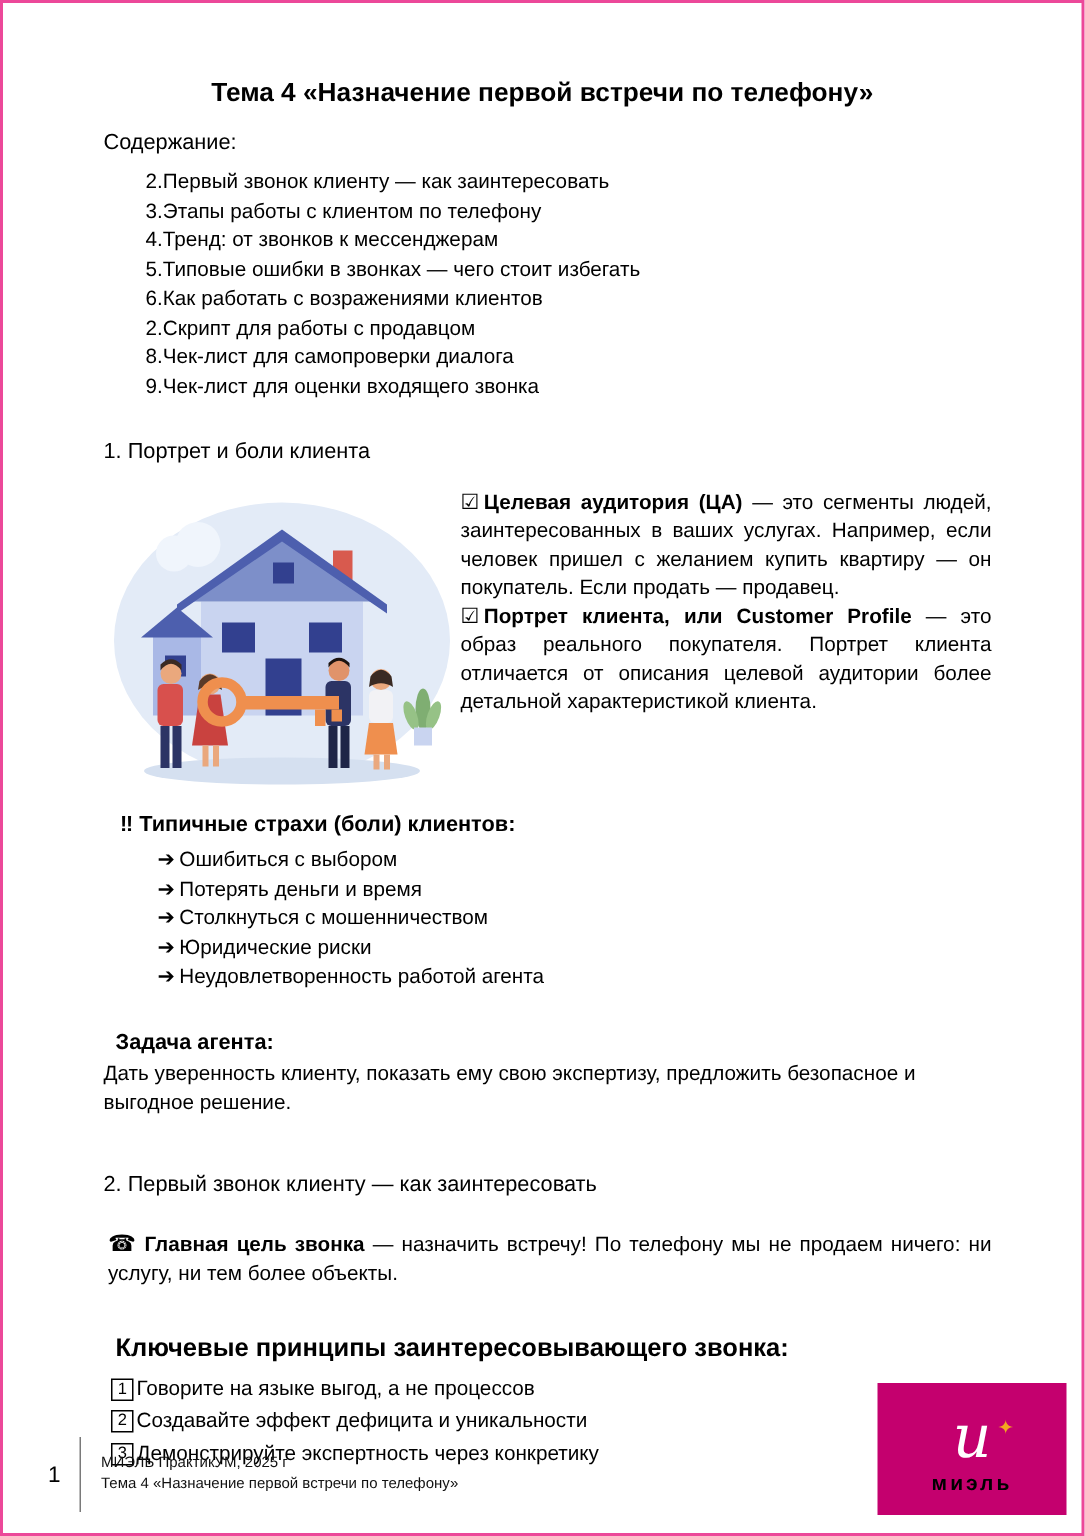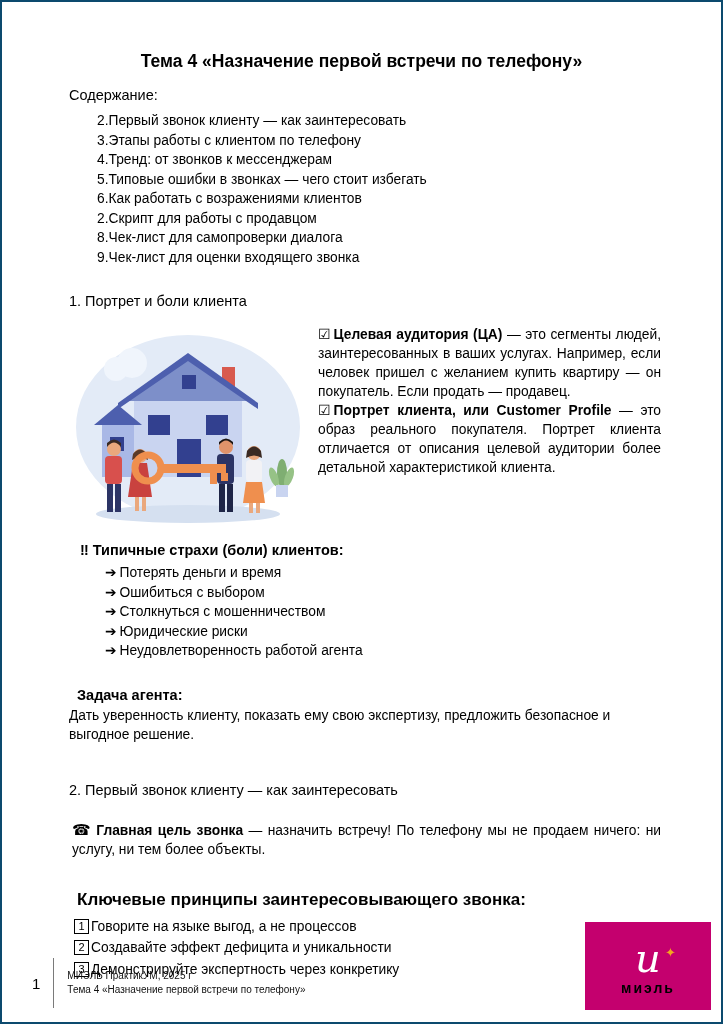--- a/index.html
+++ b/index.html
@@ -1,29 +1,29 @@
 <!DOCTYPE html>
 <html><head>
 <meta charset="utf-8">
 <style>
   html,body{margin:0;padding:0}
   body{background:#ececec;font-family:"Liberation Sans",sans-serif;color:#000}
   .page{position:relative;width:723px;height:1024px;margin:0 auto;background:#fff;
-        border:2px solid #0c4a6e;box-sizing:border-box;overflow:hidden}
+        border:2px solid #ec4899;box-sizing:border-box;overflow:hidden}
 
   .title{margin:48px 40px 0;text-align:center;font-weight:bold;font-size:17.5px;line-height:22px}
 
   .toc-heading{margin:15px 0 0 67px;font-weight:normal;font-size:14.5px}
   ul.toc{margin:8px 0 0 95px;padding:0;list-style:none;font-size:13.8px;line-height:19.5px}
 
   .sec-heading{margin:0 0 0 67px;font-weight:normal;font-size:14.5px}
   .sec1-heading{margin-top:26px}
   .sec2-heading{margin-top:38px}
 
-  .row{display:flex;margin:16px 60px 0 72px;gap:16px;align-items:flex-start}
+  .row{display:flex;margin:16px 60px 0 72px;gap:5px;align-items:flex-start}
   .figure{flex:0 0 auto;width:228px;height:205px}
   .col-text{flex:1;font-size:13.8px;line-height:19px;text-align:justify}
   .para{margin:0}
   .para .check{font-size:14px;margin-right:3px}
 
   .fears-heading{margin:12px 0 0 78px;font-weight:bold;font-size:14.5px}
   ul.fears{margin:5px 0 0 103px;padding:0;list-style:none;font-size:13.8px;line-height:19.5px}
   ul.fears .arrow{margin-right:3px}
 
   .task-heading{margin:26px 0 0 75px;font-weight:bold;font-size:14.5px}
@@ -120,22 +120,22 @@
     </svg>
 
     <div class="col-text">
       <p class="para"><span class="check">☑</span><strong>Целевая аудитория (ЦА)</strong> <span>— это сегменты людей, заинтересованных в ваших услугах. Например, если человек пришел с желанием купить квартиру — он покупатель. Если продать — продавец.</span></p>
       <p class="para"><span class="check">☑</span><strong>Портрет клиента, или Customer Profile</strong> <span>— это образ реального покупателя. Портрет клиента отличается от описания целевой аудитории более детальной характеристикой клиента.</span></p>
     </div>
   </div>
 
   <h2 class="fears-heading"><span>‼</span> <span>Типичные страхи (боли) клиентов:</span></h2>
   <ul class="fears">
+    <li><span class="arrow">➔</span><span>Ошибиться с выбором</span></li>
     <li><span class="arrow">➔</span><span>Потерять деньги и время</span></li>
-    <li><span class="arrow">➔</span><span>Ошибиться с выбором</span></li>
     <li><span class="arrow">➔</span><span>Столкнуться с мошенничеством</span></li>
     <li><span class="arrow">➔</span><span>Юридические риски</span></li>
     <li><span class="arrow">➔</span><span>Неудовлетворенность работой агента</span></li>
   </ul>
 
   <h2 class="task-heading">Задача агента:</h2>
   <p class="task-text">Дать уверенность клиенту, показать ему свою экспертизу, предложить безопасное и выгодное решение.</p>
 
   <h2 class="sec-heading sec2-heading">2. Первый звонок клиенту — как заинтересовать</h2>
   <p class="goal"><span class="phone">☎</span><strong>Главная цель звонка</strong> <span>— назначить встречу! По телефону мы не продаем ничего: ни услугу, ни тем более объекты.</span></p>

